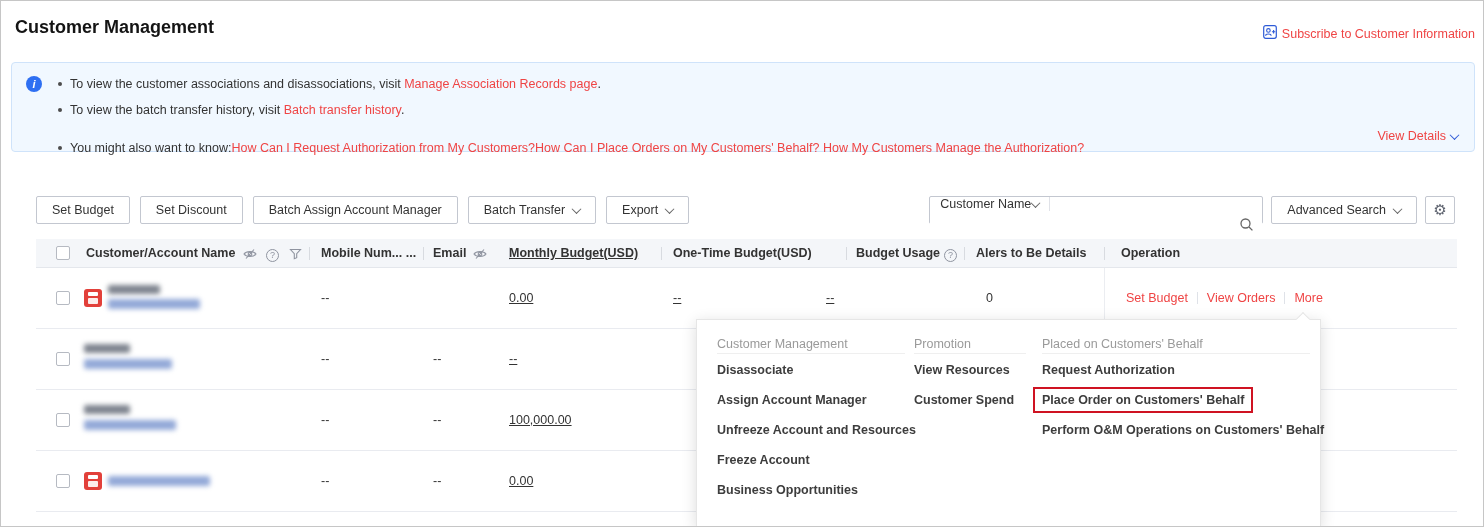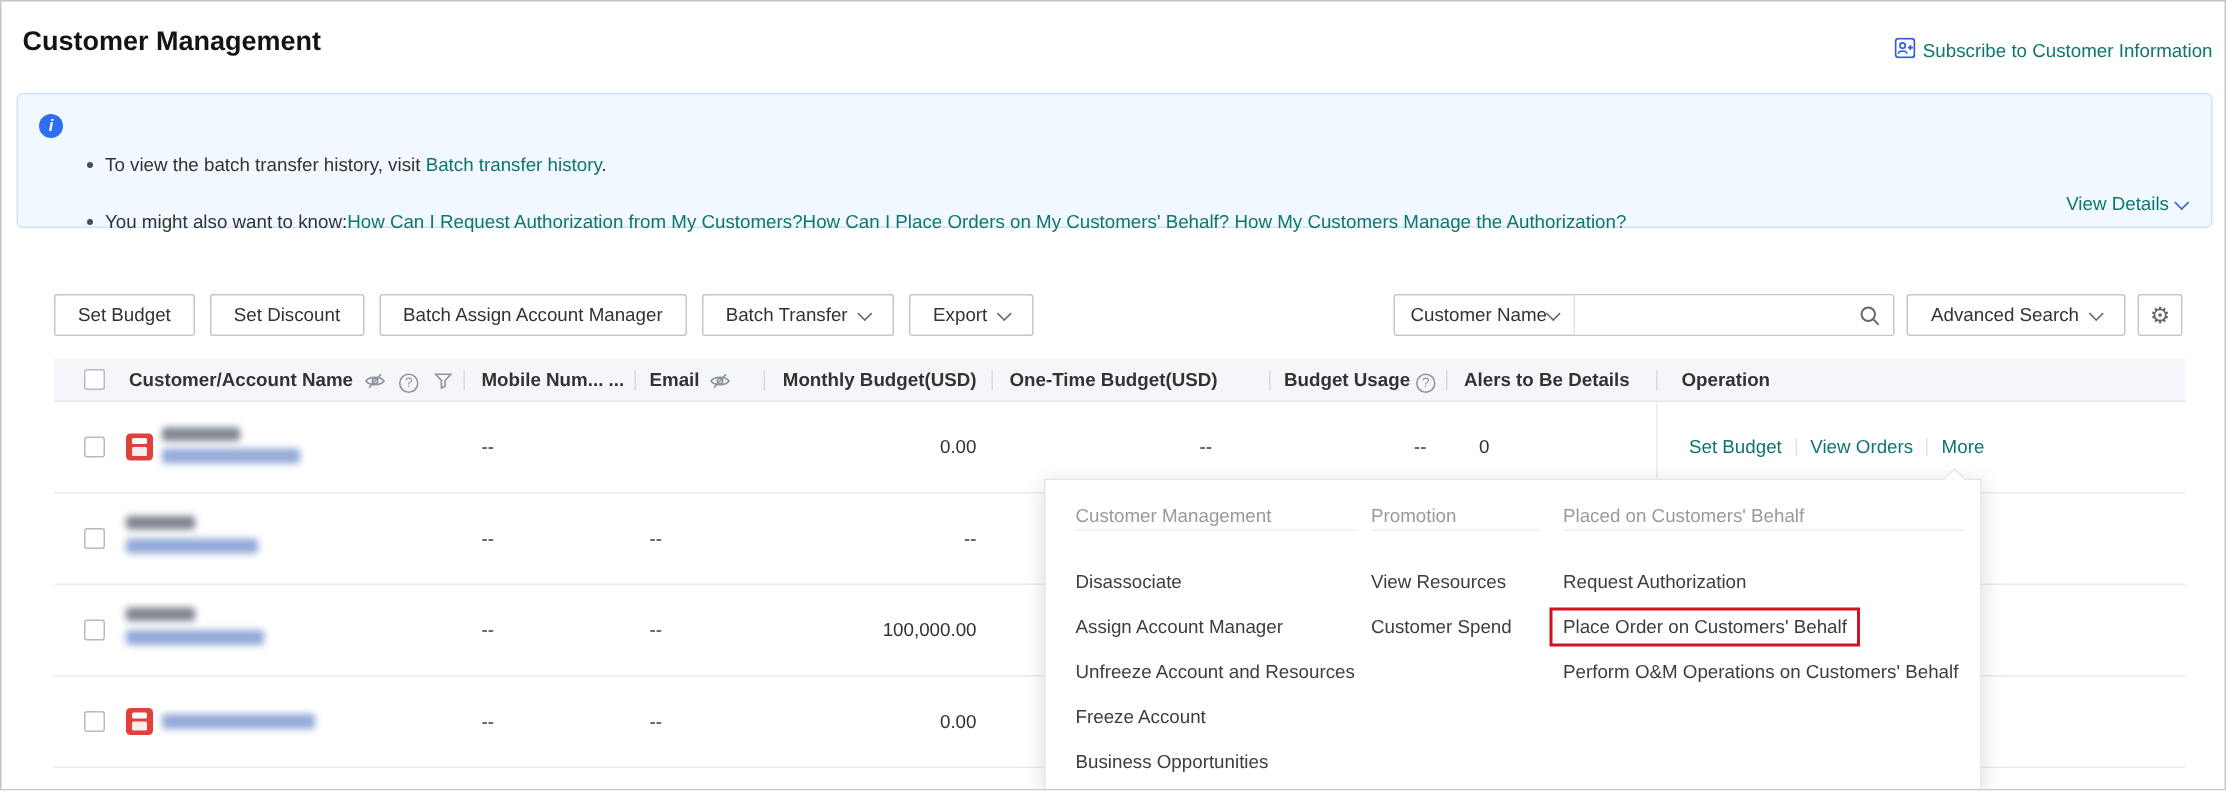--- a/index.html
+++ b/index.html
@@ -1,79 +1,79 @@
 <!DOCTYPE html>
 <html><head>
 <meta charset="utf-8">
 <style>
   * { box-sizing: border-box; margin: 0; padding: 0; }
   html,body { width:1484px; height:527px; }
   body { font-family:"Liberation Sans","DejaVu Sans",sans-serif; background:#fff; color:#333; font-size:12.5px; }
   .page { position:relative; width:1484px; height:527px; background:#fff; border:1px solid #c6c6c6; overflow:hidden; }
 
-  a, .link { color:#0f766e; text-decoration:none; cursor:pointer; }
+  a, .link { color:#ef4444; text-decoration:none; cursor:pointer; }
 
   
   .page-title { position:absolute; left:14px; top:16px; font-size:18px; font-weight:700; color:#141414; }
   .subscribe { position:absolute; right:8px; top:24px; display:flex; align-items:center; gap:5px; font-size:12.5px; }
 
   
   .banner { position:absolute; left:10px; top:61px; width:1464px; height:90px; background:#f1f8ff; border:1px solid #cfe3fa; border-radius:4px; }
   .info-icon { position:absolute; left:14px; top:13px; width:16px; height:16px; border-radius:50%; background:#2e6ff2; color:#fff; font-size:11px; font-weight:700; text-align:center; line-height:16px; font-style:italic; }
   .bullet-line { position:absolute; left:58px; height:26px; line-height:26px; white-space:nowrap; color:#333; }
   .bullet-line::before { content:""; position:absolute; left:-12px; top:11px; width:4px; height:4px; border-radius:50%; background:#4c4c4c; }
   .b1 { top:8px; } .b2 { top:34px; } .b3 { top:72px; }
   .view-details { position:absolute; right:16px; top:60px; height:26px; display:flex; align-items:center; gap:5px;text-align:right; }
 
   .caret { display:inline-block; width:7px; height:7px; border-right:1.4px solid #666; border-bottom:1.4px solid #666; transform:rotate(45deg) translate(-1px,-1px); }
   .caret.blue { border-color:#2e5bd7; }
 
   
   .toolbar-left { position:absolute; left:35px; top:195px; display:flex; gap:10px; }
   .btn { height:28px; padding:0 15px; background:#fff; border:1px solid #c3c7d0; border-radius:2px; font-size:12.5px; color:#333; display:flex; align-items:center; gap:8px; cursor:pointer; white-space:nowrap; }
   .toolbar-right { position:absolute; right:28px; top:195px; display:flex; gap:8px; align-items:center; }
-  .select-search { display:flex; width:334px; height:28px; border:1px solid #c3c7d0; border-radius:2px; background:#fff; }
+  .select-search { display:flex; width:334px; height:28px; border:1px solid #c3c7d0; border-radius:2px; background:#fff;flex-direction:column; }
   .select { width:120px; padding:0 10px; display:flex; align-items:center; justify-content:space-between; border-right:1px solid #e0e2e8; cursor:pointer; }
   .search-box { flex:1; position:relative; }
   .search-box input { width:100%; height:100%; border:none; outline:none; padding:0 30px 0 10px; font-size:12.5px; font-family:inherit; }
   .search-icon { position:absolute; right:8px; top:6px; }
   .icon-btn { width:30px; height:28px; border:1px solid #c3c7d0; border-radius:2px; background:#fff; display:flex; align-items:center; justify-content:center; cursor:pointer; color:#5f6470; font-size:15px; }
 
   
   .thead { position:absolute; left:35px; top:238px; width:1421px; height:29px; background:#f4f6f9; border-bottom:1px solid #e4e7ec; font-weight:700; color:#333; }
   .thead .cell { position:absolute; top:0; height:29px; line-height:29px; white-space:nowrap; }
   .hdiv { position:absolute; top:8px; width:1px; height:13px; background:#d8dbe0; }
   .checkbox { position:absolute; width:14px; height:14px; border:1px solid #b6bac2; border-radius:2px; background:#fff; cursor:pointer; }
   .hicon { position:absolute; top:8px; cursor:pointer; }
   .help-circle { display:inline-block; width:13px; height:13px; border:1px solid #8f94a0; border-radius:50%; color:#8f94a0; font-size:9px; line-height:11px; text-align:center; font-weight:400; }
 
   .tbody { position:absolute; left:35px; top:267px; width:1421px; height:244px; }
   .op-divider { position:absolute; left:1068px; top:0; width:1px; height:244px; background:#ebedf1; }
   .row { position:absolute; left:0; width:1421px; height:61px; border-bottom:1px solid #e9ebf0; }
   .row .val { position:absolute; top:0; height:60px; line-height:60px; white-space:nowrap; color:#333; }
-  .right-block { text-align:right; }
+  .right-block { text-align:left;text-decoration:underline; }
   .avatar-red { position:absolute; left:48px; width:18px; height:18px; background:#e2403a; border-radius:3px; }
   .avatar-red::before { content:""; position:absolute; left:4px; top:3px; width:10px; height:4px; background:#fff; border-radius:1px; }
   .avatar-red::after { content:""; position:absolute; left:4px; bottom:3px; width:10px; height:6px; background:#fff; opacity:.9; border-radius:1px; }
   .bar { position:absolute; filter:blur(2.5px); border-radius:2px; }
   .bar.dark { background:#7d838e; }
   .bar.blue { background:#93a9d8; }
   .ops { position:absolute; left:1090px; top:0; height:60px; display:flex; align-items:center; }
   .op-sep { width:1px; height:12px; background:#dfe2e8; margin:0 9px; }
 
   
   .popup { position:absolute; left:695px; top:318px; width:625px; height:208px; background:#fff; border:1px solid #e6e6e6; box-shadow:0 3px 14px rgba(0,0,0,.14); z-index:5; }
   .popup-arrow { position:absolute; right:12px; top:-6px; width:10px; height:10px; background:#fff; border-left:1px solid #e6e6e6; border-top:1px solid #e6e6e6; transform:rotate(45deg); }
   .pcol { position:absolute; top:14px; }
   .pcol-1 { left:20px; width:188px; }
   .pcol-2 { left:217px; width:112px; }
   .pcol-3 { left:345px; width:268px; }
   .pcol-title { color:#9a9a9a; font-size:12.5px; height:20px; line-height:20px; border-bottom:1px solid #efefef; padding-bottom:8px; }
   .pitem { height:30px; line-height:30px; color:#3d3d3d; cursor:pointer; white-space:nowrap; }
-  .pitems { margin-top:19px; }
+  .pitems { margin-top:1px;font-weight:bold; }
   .pitem.highlighted { display:inline-block; border:2px solid #cf1322; height:26px; line-height:22px; padding:0 7px; margin:2px 0 2px -9px; }
 </style>
 </head>
 <body>
 
 <div class="page">
 
   <div class="page-title">Customer Management</div>
   <a class="subscribe">
     <span>
@@ -82,20 +82,23 @@
           <circle cx="5.4" cy="5.4" r="1.8" fill="none" stroke="#2e5bd7" stroke-width="1.1"></circle>
           <path d="M2.6 10.8 C2.6 8.4 8.2 8.4 8.2 10.8" fill="none" stroke="#2e5bd7" stroke-width="1.1"></path>
           <path d="M10.6 5 v3.4 M8.9 6.7 h3.4" stroke="#2e5bd7" stroke-width="1.1"></path>
         </svg>
     </span>
     <span>Subscribe to Customer Information</span>
   </a>
 
   <div class="banner">
     <div class="info-icon">i</div>
+    <div class="bullet-line b1">
+      <span>To view the customer associations and disassociations, visit </span><a>Manage Association Records page</a><span>.</span>
+    </div>
     <div class="bullet-line b2">
       <span>To view the batch transfer history, visit </span><a>Batch transfer history</a><span>.</span>
     </div>
     <div class="bullet-line b3">
       <span>You might also want to know:</span><a>How Can I Request Authorization from My Customers?</a><a>How Can I Place Orders on My Customers' Behalf?</a><a> How My Customers Manage the Authorization?</a>
     </div>
     <a class="view-details">
       <span>View Details</span>
       <span class="caret blue"></span>
     </a>

